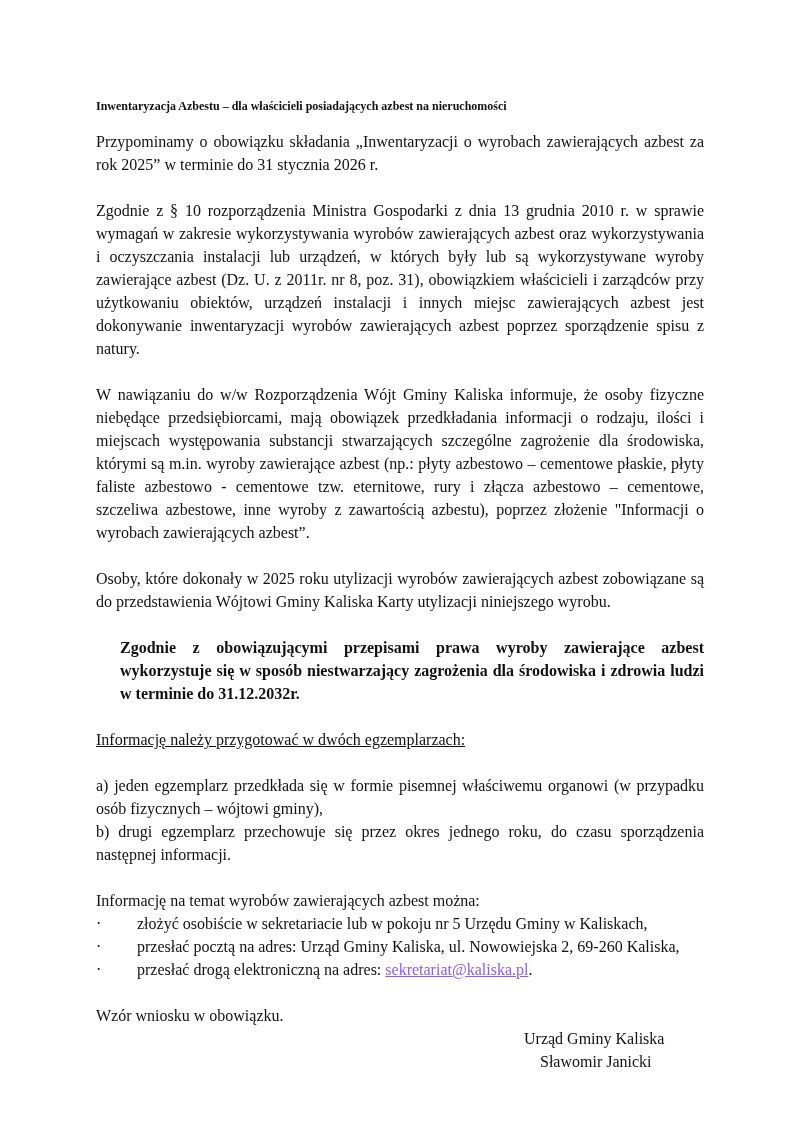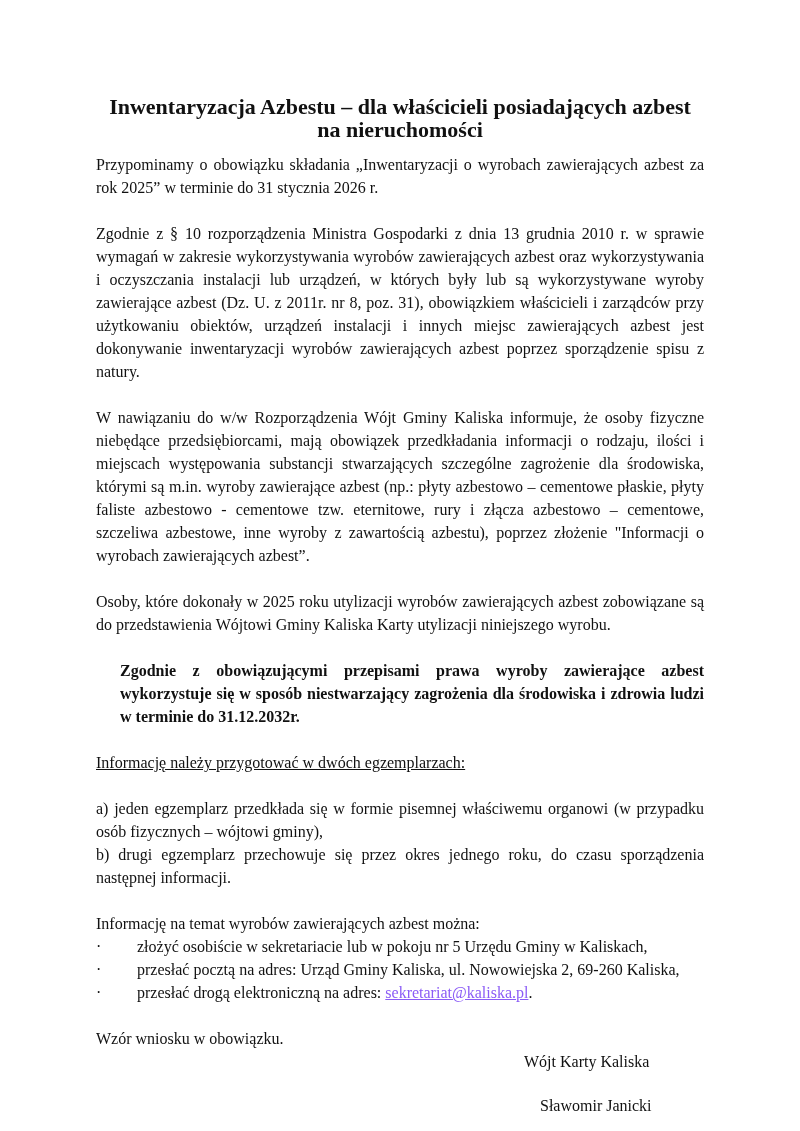--- a/index.html
+++ b/index.html
@@ -18,22 +18,21 @@
       left: 96px;
       top: 95px;
       width: 608px;
       font-family: "Liberation Serif", serif;
       font-size: 16px;
       line-height: 23px;
       color: #111111;
     }
     .title {
       font-weight: bold;
-      text-align: center;
-      font-size: 22px;
+      font-size: 12px;
       line-height: 23px;
       margin: 0 0 12px 0;
     }
     p {
       margin: 0;
       text-align: justify;
     }
     .gap { margin-bottom: 23px; }
     .bold { font-weight: bold; margin-left: 24px; }
     .underline { text-decoration: underline; }
@@ -47,21 +46,21 @@
     }
     a.email {
       color: #8b5cf6;
       text-decoration: underline;
     }
     .sign {
       position: relative;
       text-align: left;
     }
     .sign-1 { margin-left: 428px; margin-top: 0px; }
-    .sign-2 { margin-left: 444px; margin-top: 21px; }
+    .sign-2 { margin-left: 444px; }
   </style>
 </head>
 <body>
 
 <div class="page">
   <div class="title">Inwentaryzacja Azbestu – dla właścicieli posiadających azbest na nieruchomości</div>
 
   <p class="gap">Przypominamy o obowiązku składania „Inwentaryzacji o wyrobach zawierających azbest za rok 2025” w terminie do 31 stycznia 2026 r.</p>
 
   <p class="gap">Zgodnie z § 10 rozporządzenia Ministra Gospodarki z dnia 13 grudnia 2010 r. w sprawie wymagań w zakresie wykorzystywania wyrobów zawierających azbest oraz wykorzystywania i oczyszczania instalacji lub urządzeń, w których były lub są wykorzystywane wyroby zawierające azbest (Dz. U. z 2011r. nr 8, poz. 31), obowiązkiem właścicieli i zarządców przy użytkowaniu obiektów, urządzeń instalacji i innych miejsc zawierających azbest jest dokonywanie inwentaryzacji wyrobów zawierających azbest poprzez sporządzenie spisu z natury.</p>
@@ -88,15 +87,15 @@
       <span>przesłać pocztą na adres: Urząd Gminy Kaliska, ul. Nowowiejska 2, 69-260 Kaliska,</span>
     </div>
     <div class="list-item">
       <span class="bullet">·</span>
       <span><span>przesłać drogą elektroniczną na adres: </span><a class="email" href="#">sekretariat@kaliska.pl</a><span>.</span></span>
     </div>
   </div>
 
   <p style="margin-top:23px;">Wzór wniosku w obowiązku.</p>
 
-  <div class="sign sign-1">Wójt Karty Kaliska</div>
+  <div class="sign sign-1">Urząd Gminy Kaliska</div>
   <div class="sign sign-2">Sławomir Janicki</div>
 </div>
 
 </body></html>

